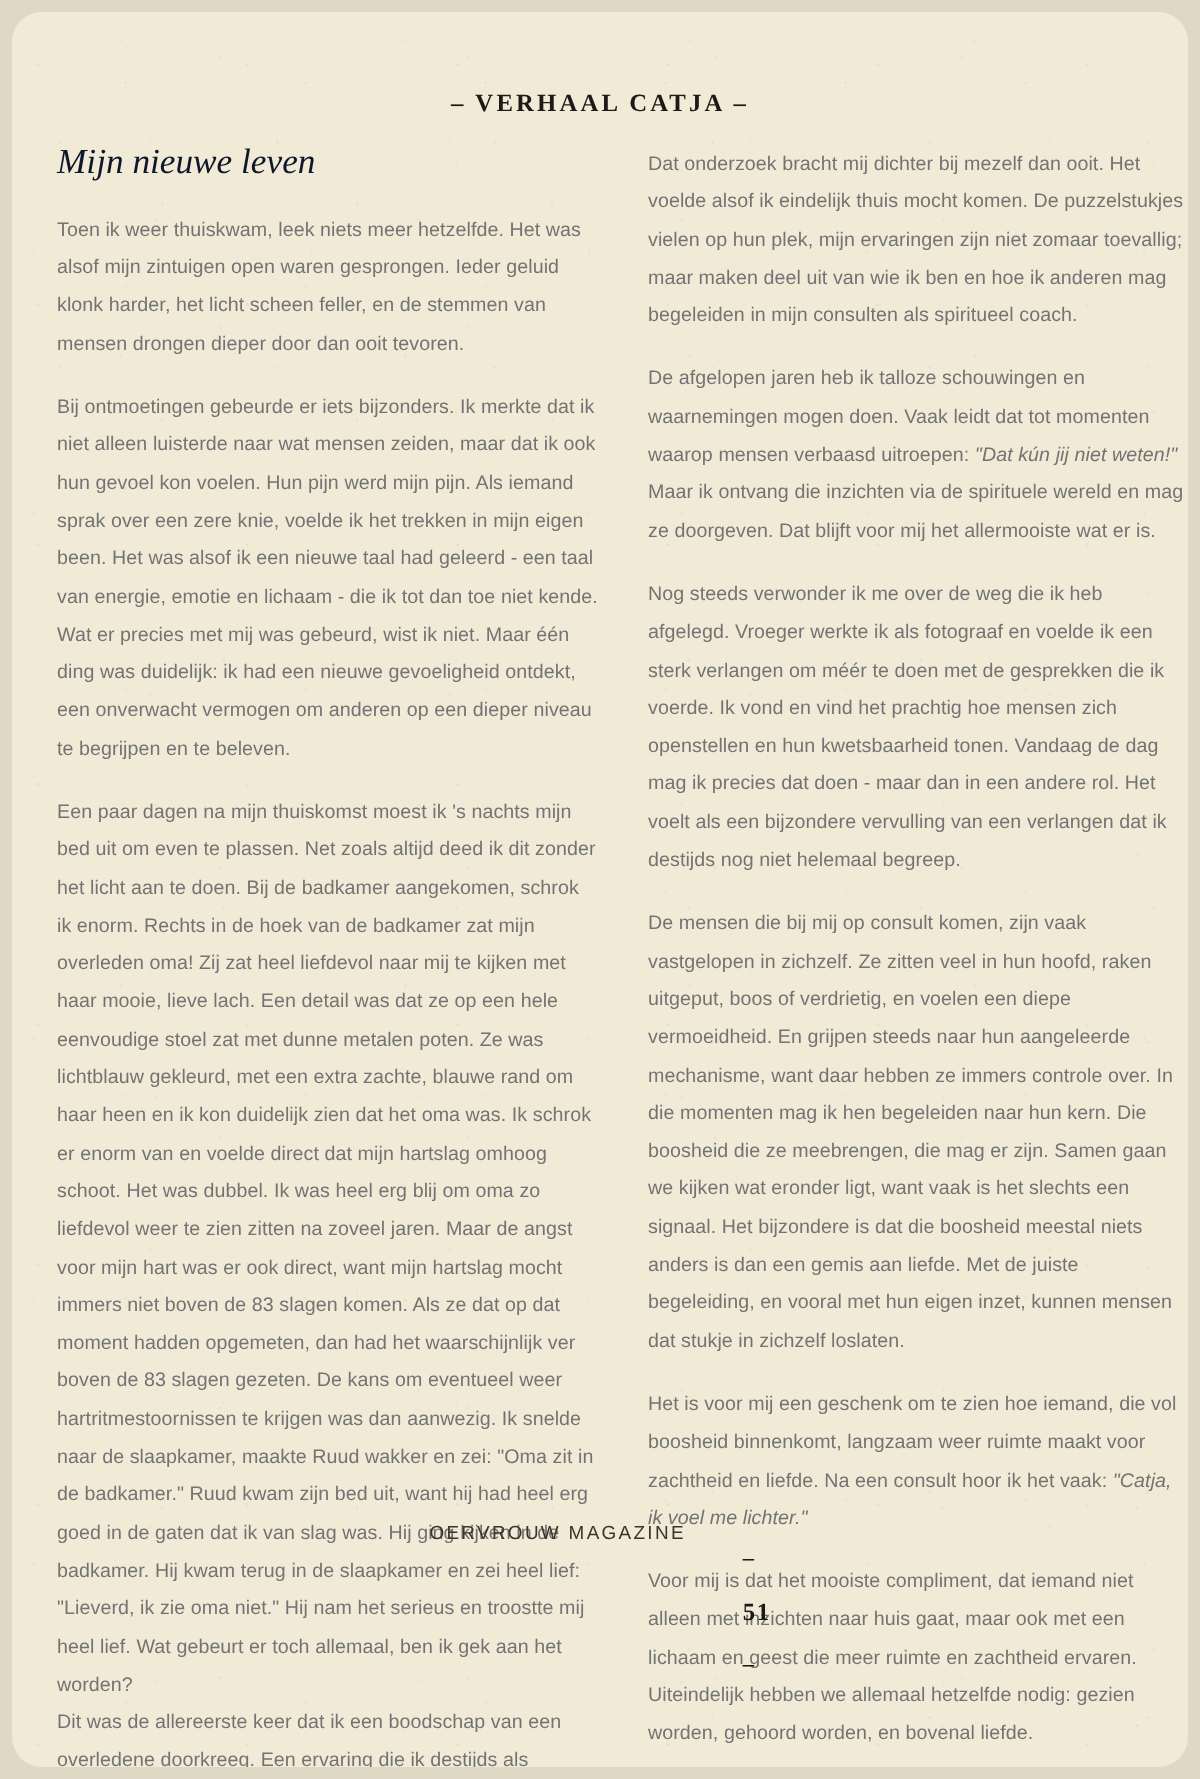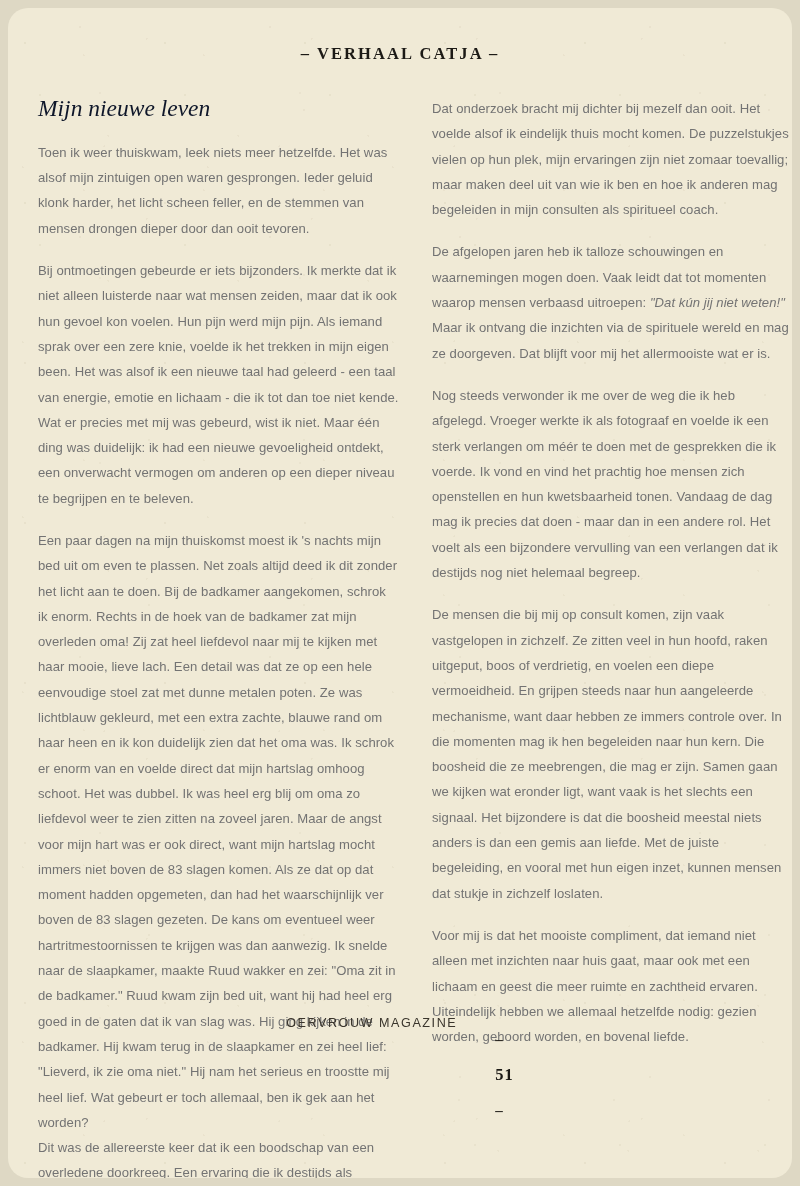--- a/index.html
+++ b/index.html
@@ -61,21 +61,21 @@
 
   
   .kicker {
     text-align: center;
     font-family: "Liberation Serif", serif;
     font-weight: bold;
     font-size: 16.5px;
     letter-spacing: 2.1px;
     color: #1c1a16;
     margin: 0;
-    padding-top: 36px;
+    padding-top: 51px;
   }
 
   
   .columns {
     position: absolute;
     top: 80px;
     left: 30px;
     right: 26px;
     display: flex;
     gap: 33px;
@@ -153,20 +153,23 @@
         </p>
       </div>
 
       <div class="col right">
         <p class="body">Dat onderzoek bracht mij dichter bij mezelf dan ooit. Het voelde alsof ik eindelijk thuis mocht komen. De puzzelstukjes vielen op hun plek, mijn ervaringen zijn niet zomaar toevallig; maar maken deel uit van wie ik ben en hoe ik anderen mag begeleiden in mijn consulten als spiritueel coach.</p>
         <p class="body">
           <span>De afgelopen jaren heb ik talloze schouwingen en waarnemingen mogen doen. Vaak leidt dat tot momenten waarop mensen verbaasd uitroepen: </span><em>"Dat kún jij niet weten!"</em><span> Maar ik ontvang die inzichten via de spirituele wereld en mag ze doorgeven. Dat blijft voor mij het allermooiste wat er is.</span>
         </p>
         <p class="body">Nog steeds verwonder ik me over de weg die ik heb afgelegd. Vroeger werkte ik als fotograaf en voelde ik een sterk verlangen om méér te doen met de gesprekken die ik voerde. Ik vond en vind het prachtig hoe mensen zich openstellen en hun kwetsbaarheid tonen. Vandaag de dag mag ik precies dat doen - maar dan in een andere rol. Het voelt als een bijzondere vervulling van een verlangen dat ik destijds nog niet helemaal begreep.</p>
         <p class="body">De mensen die bij mij op consult komen, zijn vaak vastgelopen in zichzelf. Ze zitten veel in hun hoofd, raken uitgeput, boos of verdrietig, en voelen een diepe vermoeidheid. En grijpen steeds naar hun aangeleerde mechanisme, want daar hebben ze immers controle over. In die momenten mag ik hen begeleiden naar hun kern. Die boosheid die ze meebrengen, die mag er zijn. Samen gaan we kijken wat eronder ligt, want vaak is het slechts een signaal. Het bijzondere is dat die boosheid meestal niets anders is dan een gemis aan liefde. Met de juiste begeleiding, en vooral met hun eigen inzet, kunnen mensen dat stukje in zichzelf loslaten.</p>
+        <p class="body">
+          <span>Het is voor mij een geschenk om te zien hoe iemand, die vol boosheid binnenkomt, langzaam weer ruimte maakt voor zachtheid en liefde. Na een consult hoor ik het vaak: </span><em>"Catja, ik voel me lichter."</em>
+        </p>
         <p class="body">Voor mij is dat het mooiste compliment, dat iemand niet alleen met inzichten naar huis gaat, maar ook met een lichaam en geest die meer ruimte en zachtheid ervaren. Uiteindelijk hebben we allemaal hetzelfde nodig: gezien worden, gehoord worden, en bovenal liefde.</p>
       </div>
 
     </div>
 
     <div class="footer">
       <div class="footer-brand">OERVROUW MAGAZINE</div>
       <div class="footer-page">
         <span class="dash">–</span>
         <span>  </span>

